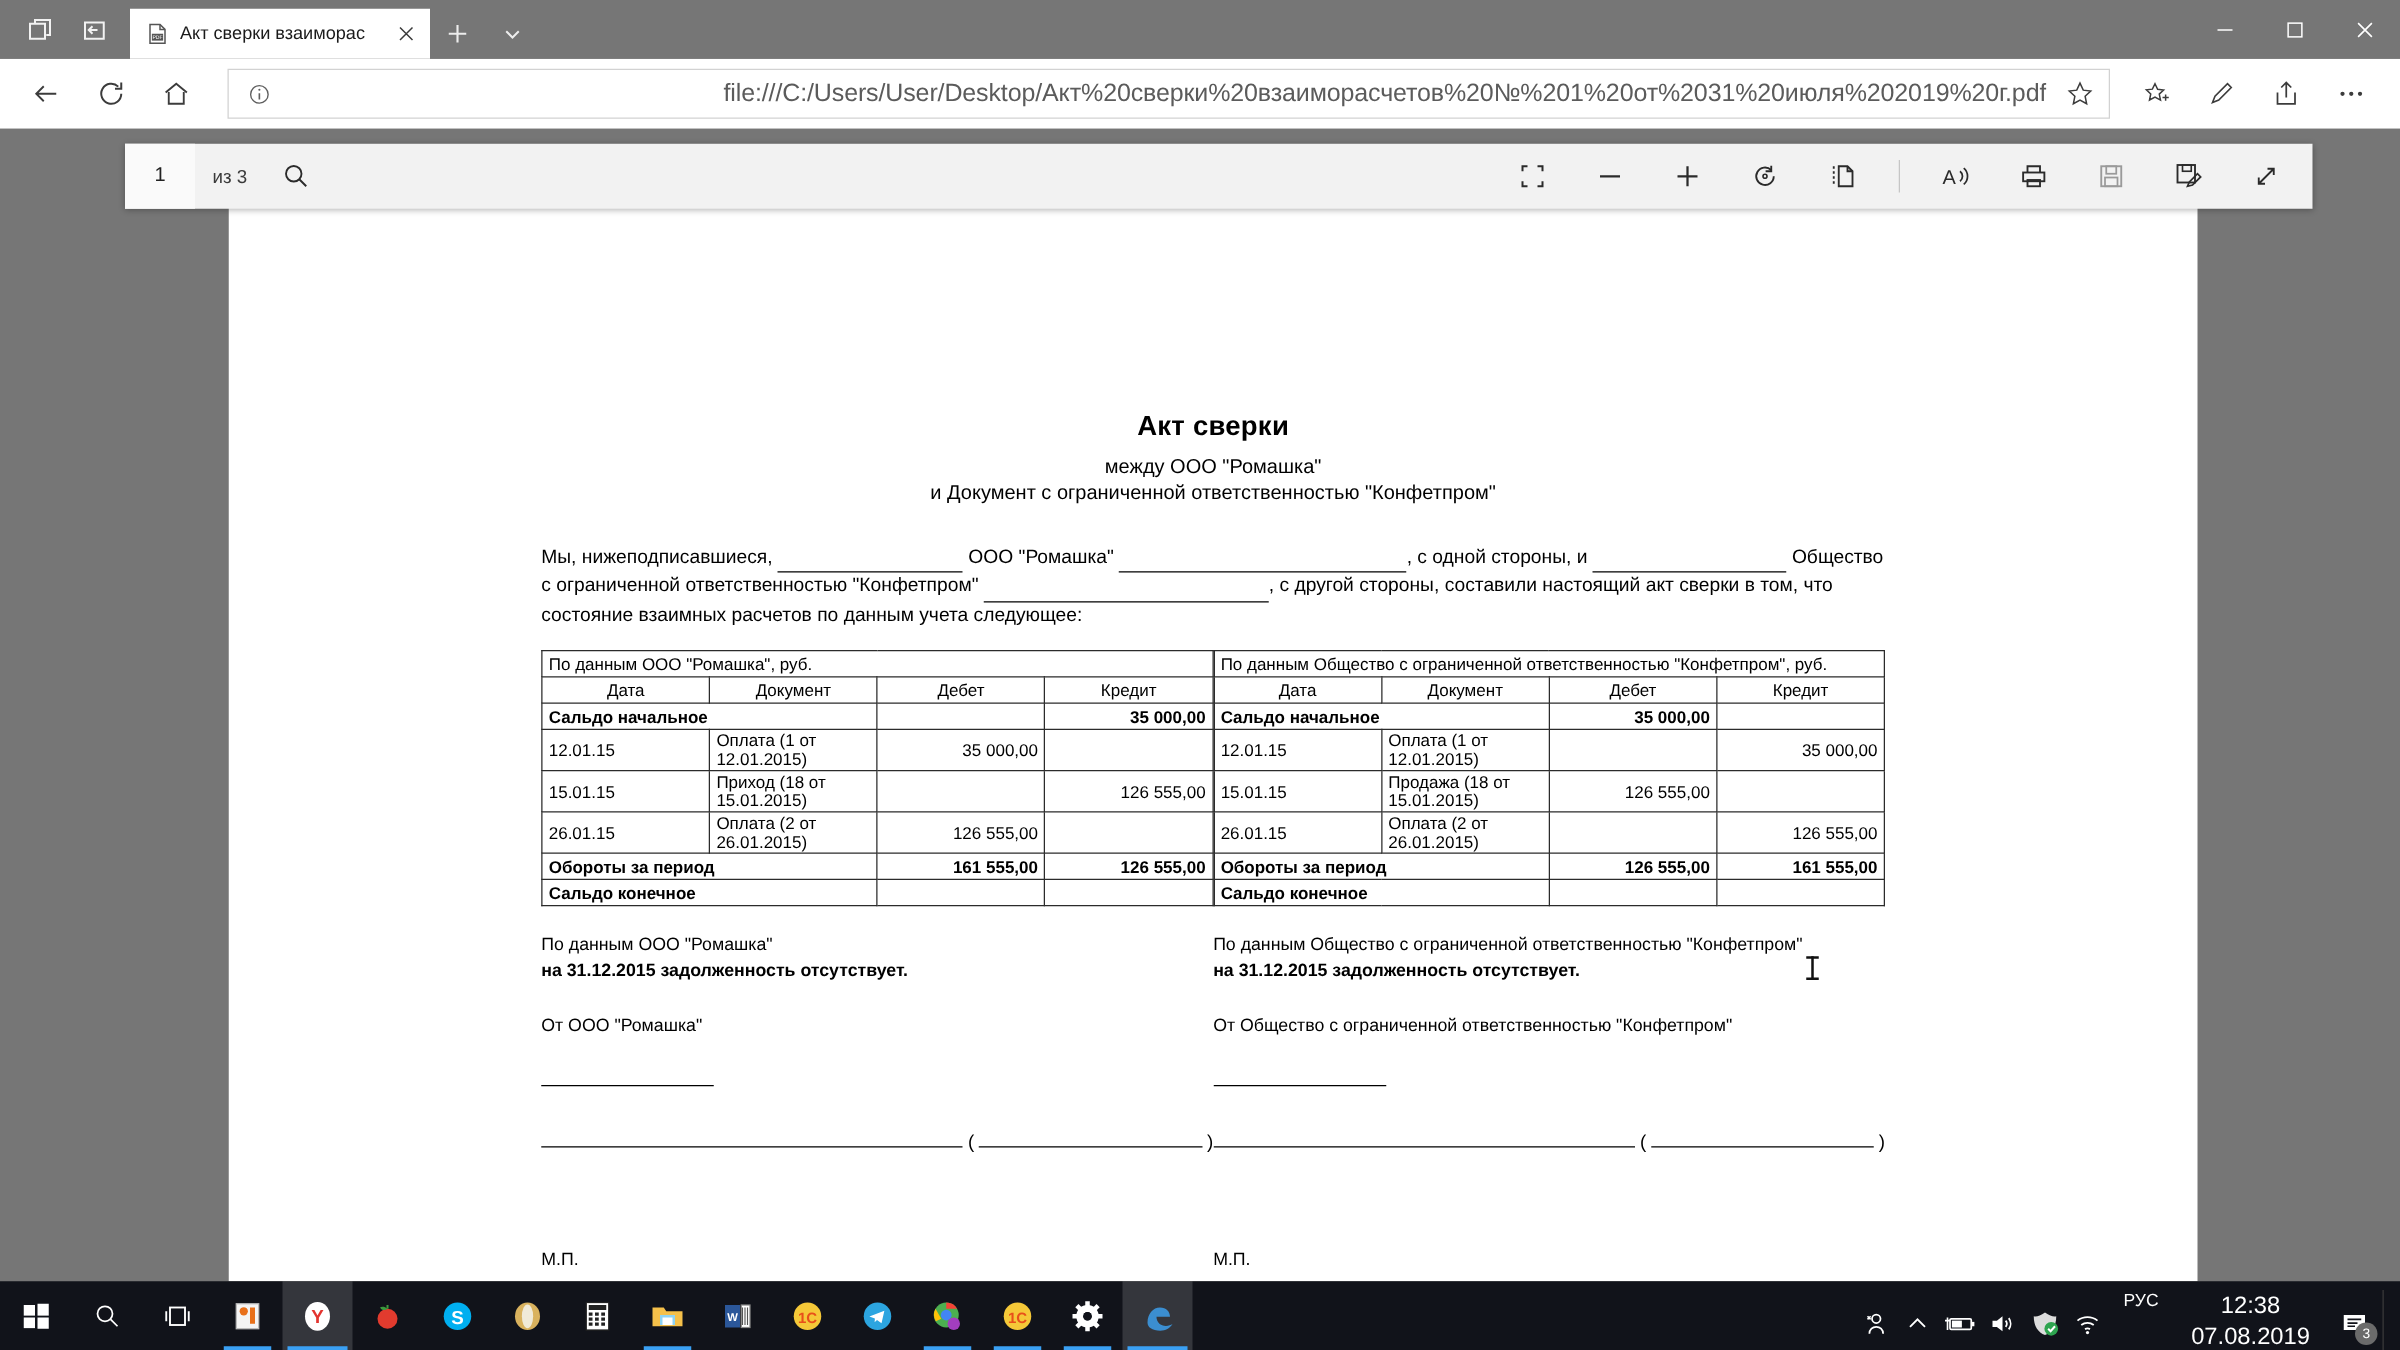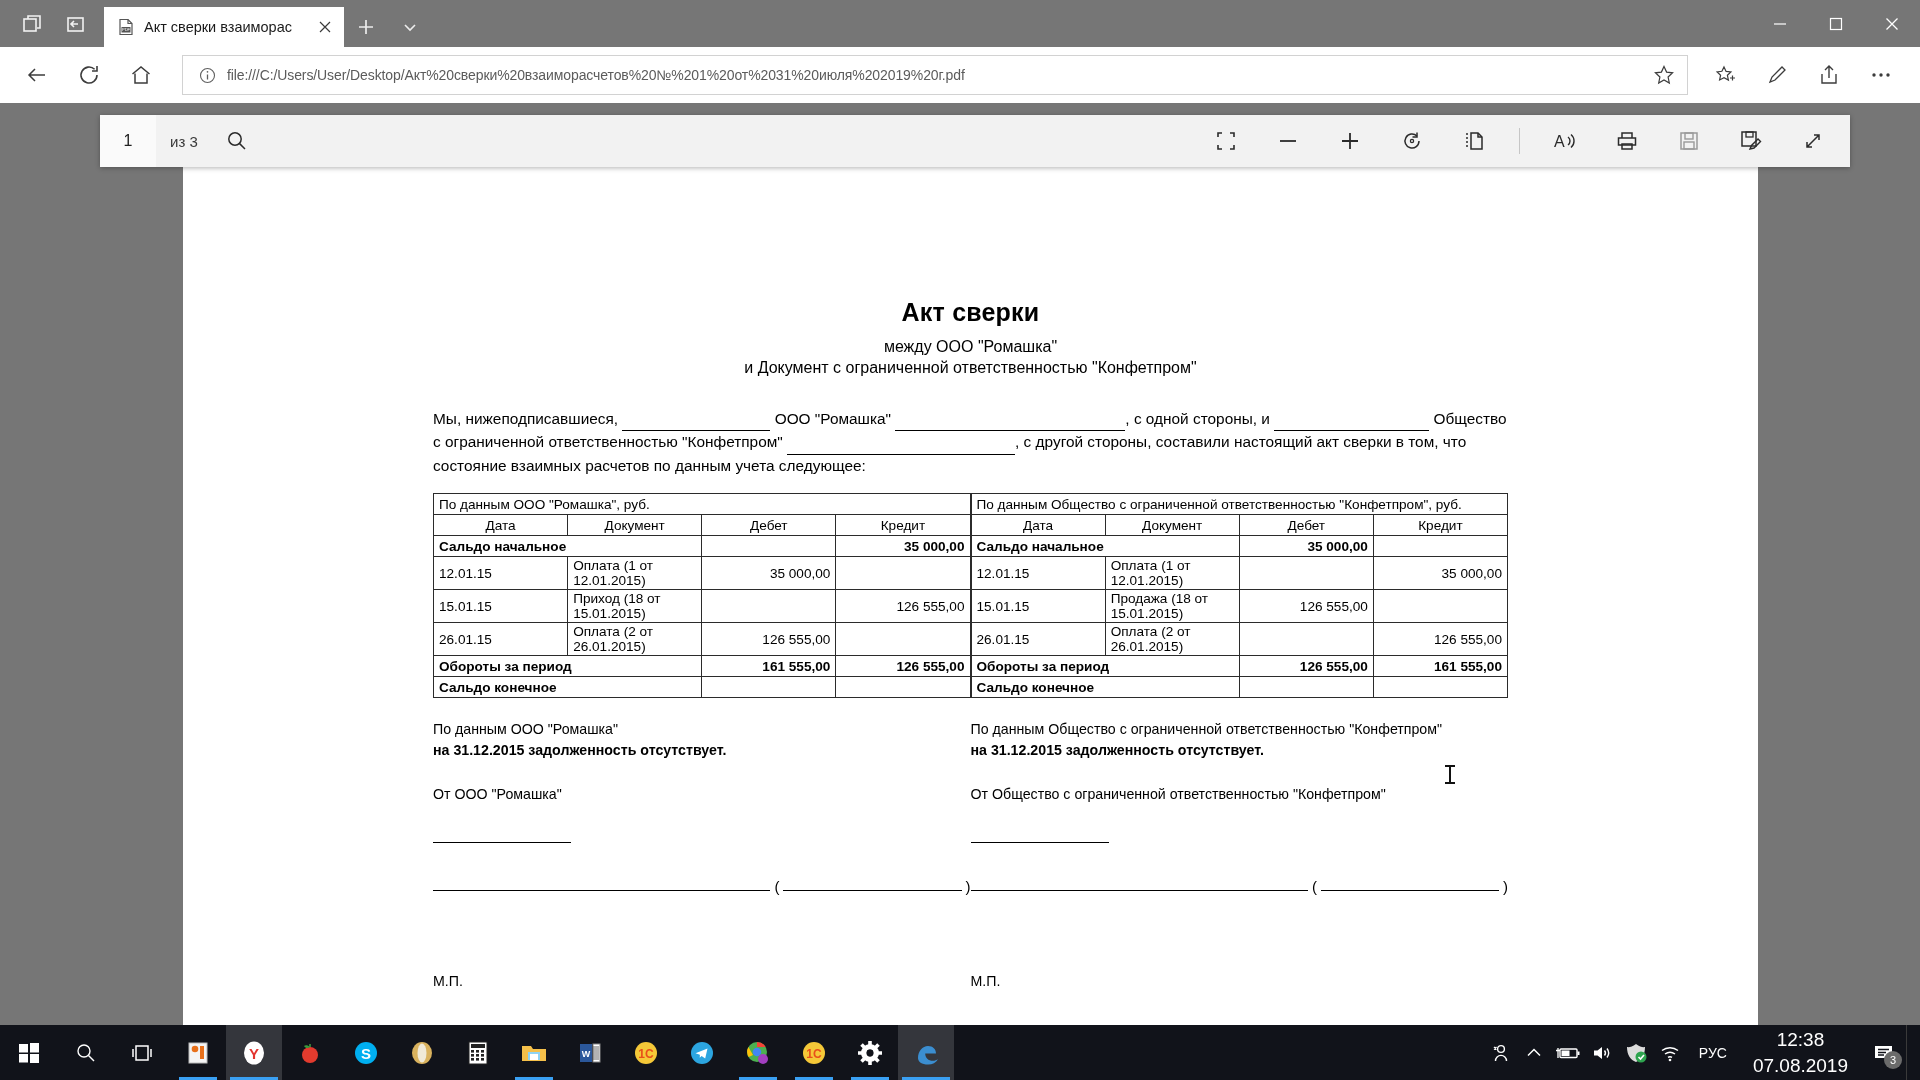--- a/index.html
+++ b/index.html
@@ -42,21 +42,21 @@
   .navbar { height: 56px; background: #ffffff; display: flex; align-items: center; padding: 0 12px; gap: 2px; }
   .nav-btn { width: 50px; height: 46px; display: flex; align-items: center; justify-content: center; cursor: pointer; border-radius: 2px; color: #4a4a4a; }
 
   .addr-wrap {
     flex: 1 1 auto; height: 40px; margin: 0 10px 0 14px;
     border: 1px solid #d2d2d2; background: #fff;
     display: flex; align-items: center; padding: 0 6px 0 14px; gap: 10px;
     cursor: text;
   }
   .addr-info { width: 20px; height: 20px; flex: 0 0 20px; display: flex; align-items: center; justify-content: center; color: #5a5a5a; }
-  .addr-url { flex: 1 1 auto; font-size: 14px; color: #5b5b5b; white-space: nowrap; overflow: hidden; letter-spacing: -0.1px; }
+  .addr-url { flex: 1 1 auto; font-size: 20px; color: #5b5b5b; white-space: nowrap; overflow: hidden; letter-spacing: -0.1px; text-align: right; }
   .addr-star { width: 34px; height: 34px; display: flex; align-items: center; justify-content: center; cursor: pointer; color: #444; }
 
   .nav-right { display: flex; align-items: center; gap: 2px; padding-right: 2px; }
 
   
   .viewer { flex: 1 1 auto; background: #767676; position: relative; overflow: hidden; }
 
   .pdf-toolbar {
     position: absolute; top: 12px; left: 100px; right: 70px; height: 52px;
     background: #f2f2f2; box-shadow: 0 1px 5px rgba(0,0,0,0.30);
@@ -79,21 +79,21 @@
   
   .page {
     position: absolute; top: 60px; left: 183px; width: 1575px; height: 965px;
     background: #ffffff;
   }
   .doc {
     padding: 135px 0 0 0;
     font-family: "Liberation Sans", sans-serif;
     color: #000;
   }
-  .doc-title { text-align: center; font-size: 25px; font-weight: bold; letter-spacing: 0.2px; }
+  .doc-title { text-align: center; font-size: 22px; font-weight: bold; letter-spacing: 0.2px; margin-top: 30px; }
   .doc-sub { text-align: center; font-size: 16px; margin-top: 9px; line-height: 1.33; }
 
   .intro {
     margin: 29px 250px 0 250px; font-size: 15.4px; line-height: 1.47;
     text-align: left;
   }
   .ul-fill { display: inline-block; border-bottom: 1px solid #000; vertical-align: baseline; }
 
   
   .tables { margin: 16px 250px 0 250px; display: flex; }
@@ -147,21 +147,21 @@
   }
   .tb-start { width: 58px; height: 55px; display: flex; align-items: center; justify-content: center; cursor: pointer; }
   .tb-item { width: 56px; height: 55px; display: flex; align-items: center; justify-content: center; cursor: pointer; position: relative; }
   .tb-item.running::after {
     content: ''; position: absolute; bottom: 0; left: 9px; right: 9px; height: 3px; background: #3aa0f3;
   }
   .tb-item.active { background: rgba(255,255,255,0.15); }
   .tb-item.active::after {
     content: ''; position: absolute; bottom: 0; left: 4px; right: 4px; height: 3px; background: #3aa0f3;
   }
-  .tray { margin-left: auto; display: flex; align-items: center; height: 42px; padding-right: 4px; }
+  .tray { margin-left: auto; display: flex; height: 42px; padding-right: 4px; }
   .tray-ic { width: 34px; height: 55px; display: flex; align-items: center; justify-content: center; cursor: pointer; color: #fff; }
   .tray-lang { color: #fff; font-size: 14px; padding: 0 12px; cursor: pointer; }
   .tray-clock {
     color: #fff; font-size: 19px; line-height: 1.33; text-align: center;
     padding: 0 14px; cursor: pointer; min-width: 92px;
   }
   .tray-notif { width: 44px; height: 55px; display: flex; align-items: center; justify-content: center; cursor: pointer; position: relative; }
   .notif-badge {
     position: absolute; right: 4px; bottom: 11px; width: 18px; height: 18px;
     border-radius: 50%; background: #6b6b6b; color: #fff; font-size: 11px;

